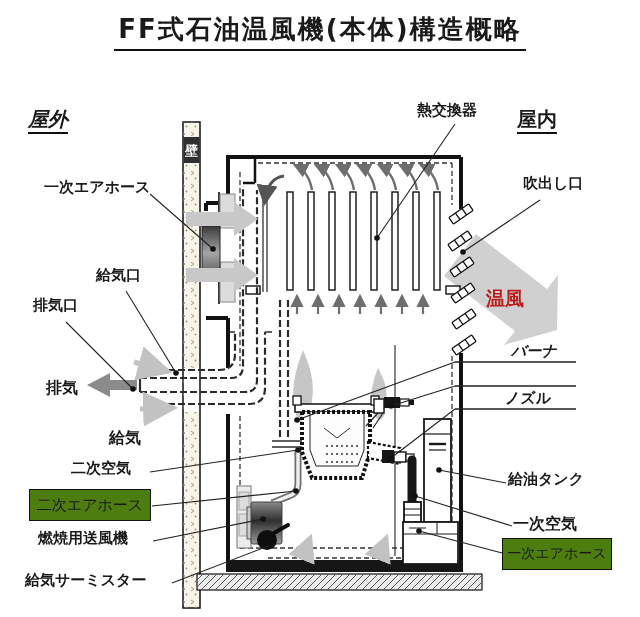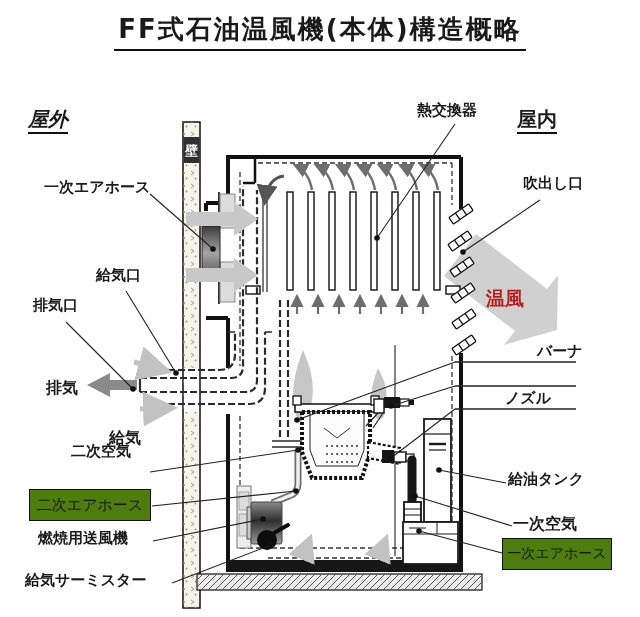--- a/index.html
+++ b/index.html
@@ -284,32 +284,32 @@
 
   <div class="lbl region" style="left:28px;top:108px;font-style:italic;">屋外</div>
   <div class="lbl region" style="left:517px;top:108px;">屋内</div>
   <div class="wall-char" style="left:183px;top:142px;">壁</div>
 
   <div class="lbl" style="left:44px;top:179px;">一次エアホース</div>
   <div class="lbl" style="left:96px;top:267px;">給気口</div>
   <div class="lbl" style="left:33px;top:297px;">排気口</div>
   <div class="flow" style="left:46px;top:378px;">排気</div>
   <div class="flow" style="left:109px;top:428px;">給気</div>
-  <div class="lbl" style="left:71px;top:443px;">二次空気</div>
+  <div class="lbl" style="left:71px;top:460px;">二次空気</div>
   <div class="boxlbl" style="left:29px;top:489px;width:120px;height:30px;">
     <span>二次エアホース</span>
   </div>
   <div class="lbl" style="left:38px;top:530px;">燃焼用送風機</div>
   <div class="lbl" style="left:25px;top:572px;">給気サーミスター</div>
 
   <div class="lbl" style="left:417px;top:102px;">熱交換器</div>
   <div class="lbl" style="left:523px;top:175px;">吹出し口</div>
   <div class="flow warmair" style="left:486px;top:286px;">温風</div>
 
-  <div class="lbl" style="left:537px;top:343px;">バーナ</div>
+  <div class="lbl" style="left:511px;top:343px;font-style:italic;">バーナ</div>
   <div class="lbl" style="left:505px;top:390px;">ノズル</div>
   <div class="lbl" style="left:508px;top:471px;">給油タンク</div>
   <div class="lbl" style="left:513px;top:515px;font-size:16px;">一次空気</div>
   <div class="boxlbl" style="left:502px;top:538px;width:108px;height:30px;font-size:14px;">
     <span>一次エアホース</span>
   </div>
 
 </div>
 
 </body></html>

